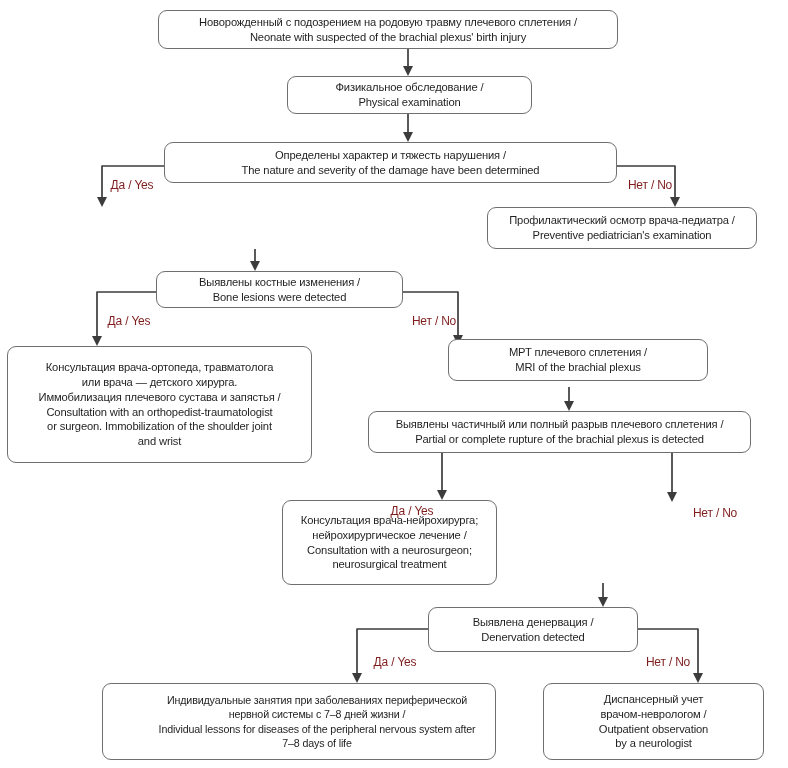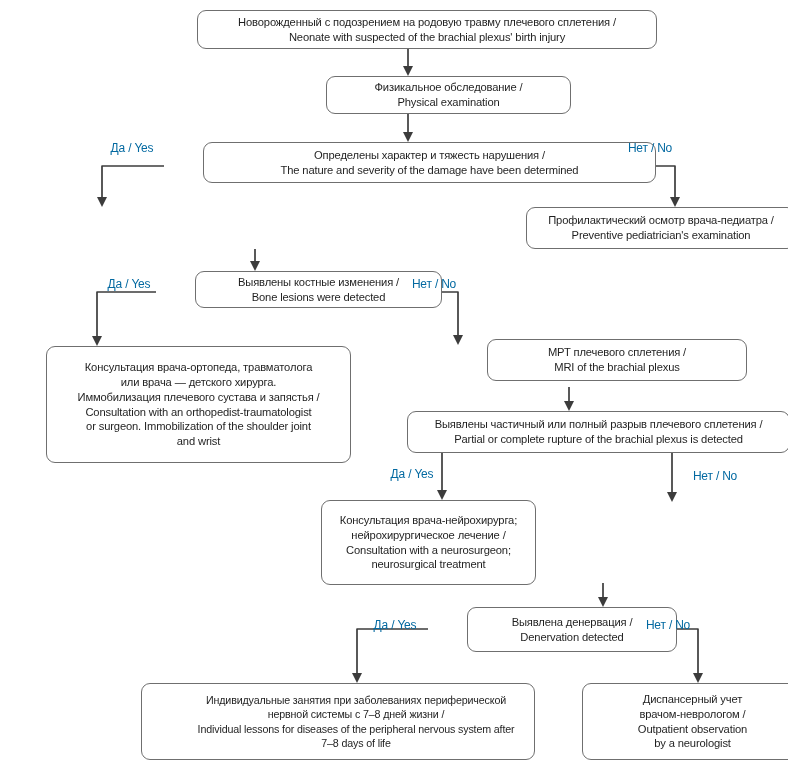--- a/index.html
+++ b/index.html
@@ -27,31 +27,31 @@
     display: flex;
     align-items: center;
     justify-content: center;
     text-align: center;
     white-space: pre-line;
     font-size: 11.2px;
     line-height: 1.33;
     letter-spacing: -0.15px;
     padding: 2px 5px;
     z-index: 2;
-    margin-left: 39px;
   }
   .node.small { font-size: 10.7px; padding-left: 41px; }
   .edge-label {
     position: absolute;
     width: 64px;
     text-align: center;
     font-size: 12px;
     letter-spacing: -0.2px;
     z-index: 2;
-    color: #0369a1;
+    color: #7f1d1d;
+    margin-top: 37px;
   }
 </style>
 </head>
 <body>
 
 <div class="canvas">
 
   <svg class="connectors" viewBox="0 0 788 768" xmlns="http://www.w3.org/2000/svg">
     <defs>
       <marker id="arrow" markerUnits="userSpaceOnUse" markerWidth="12" markerHeight="12" viewBox="0 0 12 12" refX="8" refY="6" orient="auto">

